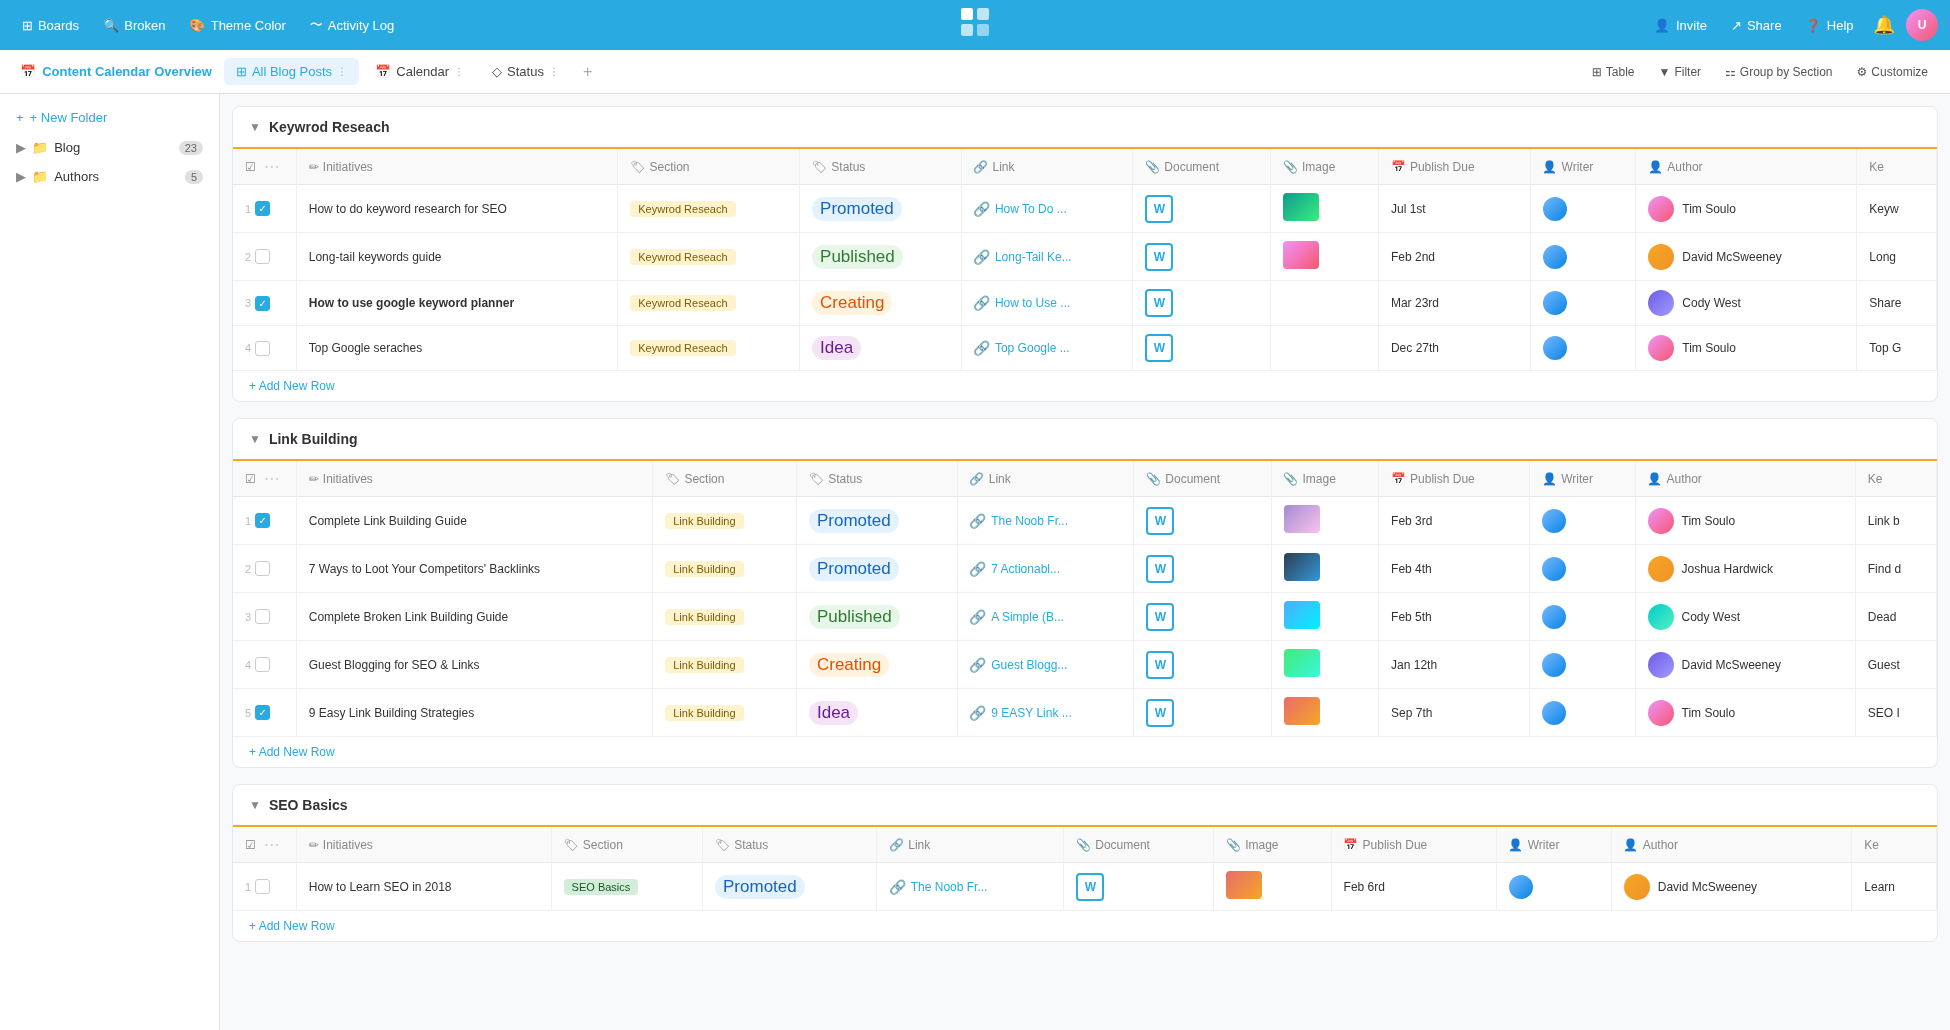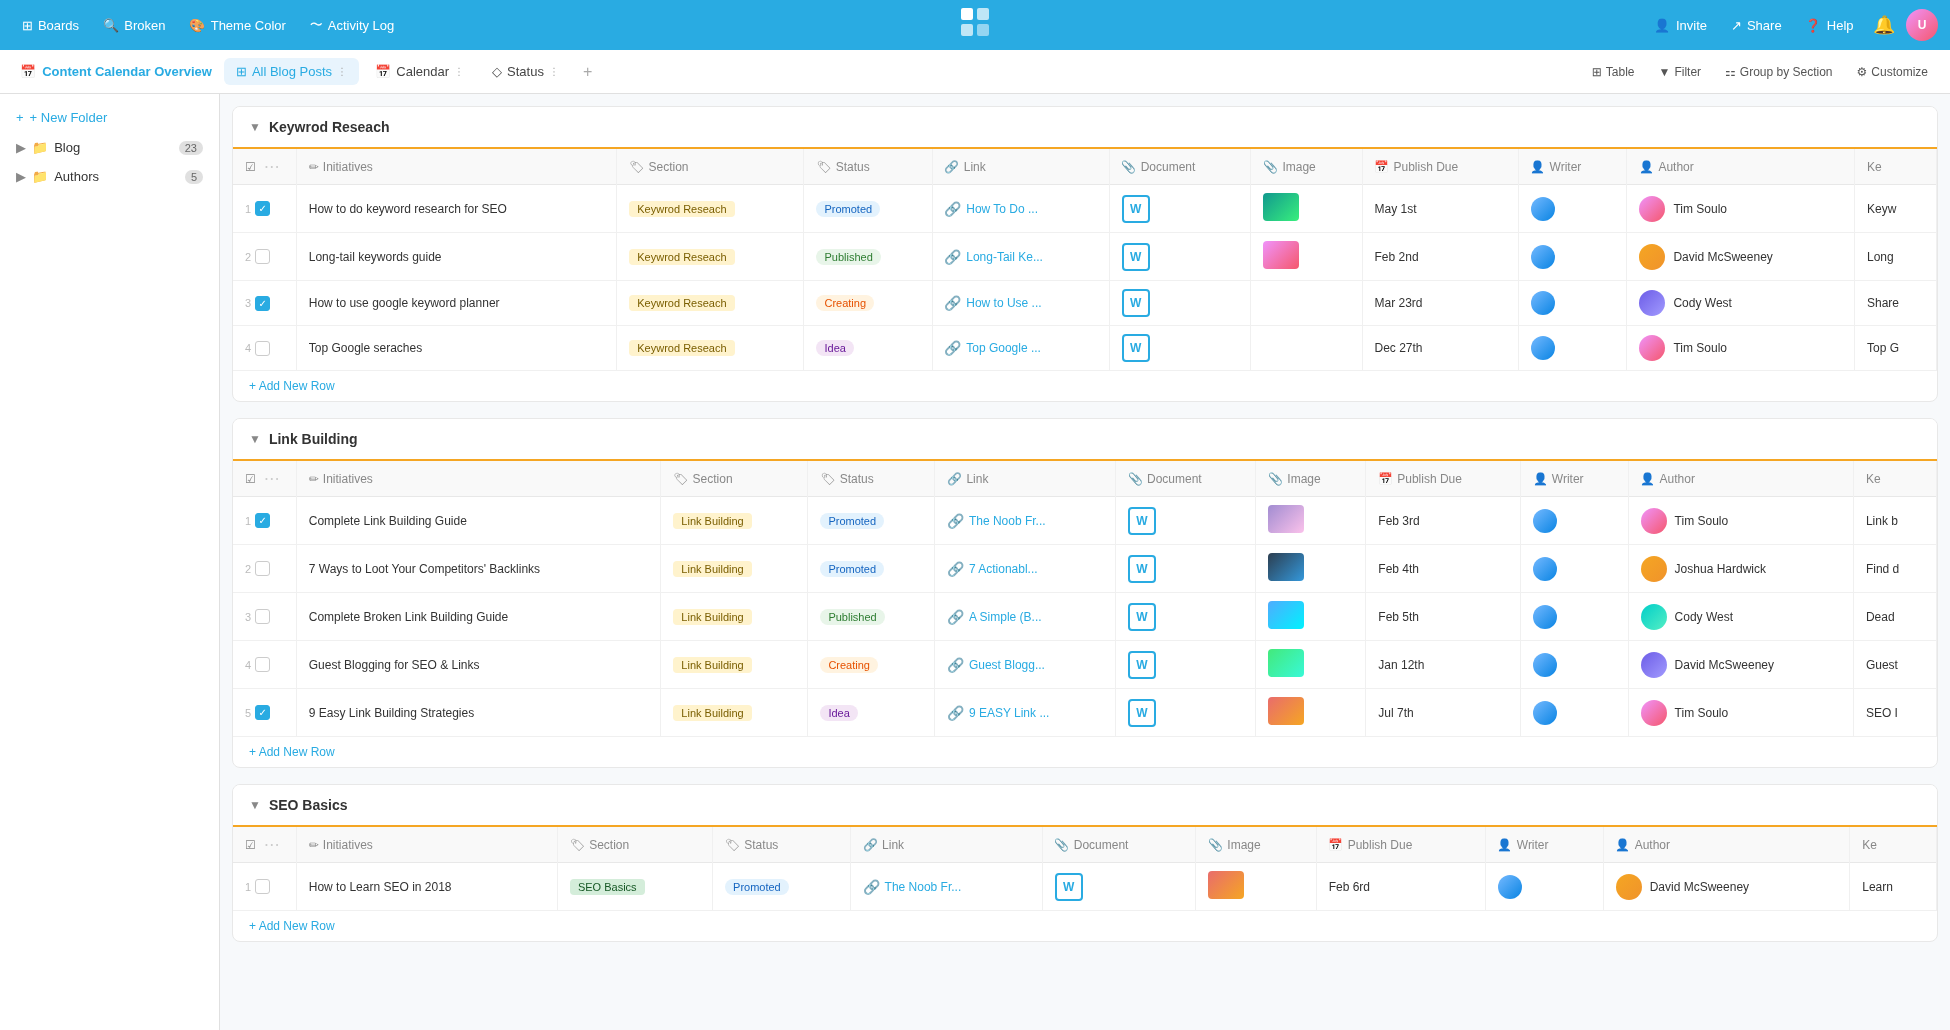--- a/index.html
+++ b/index.html
@@ -149,21 +149,21 @@
     .tag {
       display: inline-block; padding: 2px 8px; border-radius: 4px;
       font-size: 11px; font-weight: 500;
     }
     .tag-section { background: #fff3cd; color: #7a5e00; }
     .tag-link-building { background: #fff3cd; color: #7a5e00; }
     .tag-seo-basics { background: #d4edda; color: #155724; }
 
     .status-tag {
       display: inline-block; padding: 2px 8px; border-radius: 12px;
-      font-size: 11px; font-weight: 500;
+      font-size: 17px; font-weight: 500;
     }
     .status-promoted { background: #e3f2fd; color: #1565c0; }
     .status-published { background: #e8f5e9; color: #2e7d32; }
     .status-creating { background: #fff3e0; color: #e65100; }
     .status-idea { background: #f3e5f5; color: #6a1b9a; }
 
     .link-text {
       display: flex; align-items: center; gap: 4px; color: #29abe2;
       font-size: 12px;
     }
@@ -420,21 +420,21 @@
               <td>
                 <div class="link-text">
                   <span class="link-icon">🔗</span>
                   <span>How To Do ...</span>
                 </div>
               </td>
               <td>
                 <div class="doc-icon">W</div>
               </td>
               <td><div class="img-thumb img-thumb-green"></div></td>
-              <td>May 1st</td>
+              <td>Jul 1st</td>
               <td>
                 <div class="writer-cell">
                   <div class="writer-avatar"></div>
                 </div>
               </td>
               <td>
                 <div class="author-cell">
                   <div class="author-avatar avatar-1"></div>
                   <span>Tim Soulo</span>
                 </div>
@@ -475,21 +475,21 @@
               </td>
               <td>Long</td>
             </tr>
             <tr>
               <td>
         <div style="display:flex;align-items:center;gap:4px;">
           <span class="col-num">3</span>
           <span class="checkbox checked">✓</span>
         </div>
               </td>
-              <td style="max-width: 280px; overflow: hidden; text-overflow: ellipsis;">How to use google keyword planner</td>
+              <td style="max-width: 280px; overflow: hidden; text-overflow: ellipsis; font-weight: bold;">How to use google keyword planner</td>
               <td><span class="tag tag-section">Keywrod Reseach</span></td>
               <td><span class="status-tag status-creating">Creating</span></td>
               <td>
                 <div class="link-text">
                   <span class="link-icon">🔗</span>
                   <span>How to Use ...</span>
                 </div>
               </td>
               <td>
                 <div class="doc-icon">W</div>
@@ -773,21 +773,21 @@
               <td>
                 <div class="link-text">
                   <span class="link-icon">🔗</span>
                   <span>9 EASY Link ...</span>
                 </div>
               </td>
               <td>
                 <div class="doc-icon">W</div>
               </td>
               <td><div class="img-thumb img-thumb-red"></div></td>
-              <td>Jul 7th</td>
+              <td>Sep 7th</td>
               <td>
                 <div class="writer-cell">
                   <div class="writer-avatar"></div>
                 </div>
               </td>
               <td>
                 <div class="author-cell">
                   <div class="author-avatar avatar-1"></div>
                   <span>Tim Soulo</span>
                 </div>

